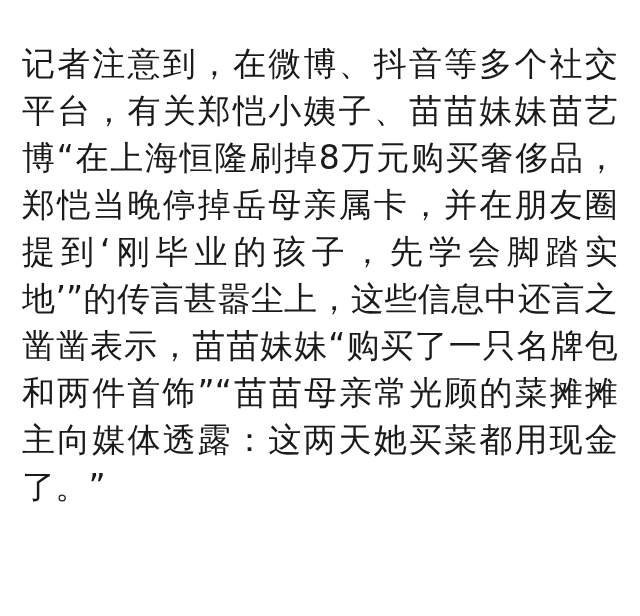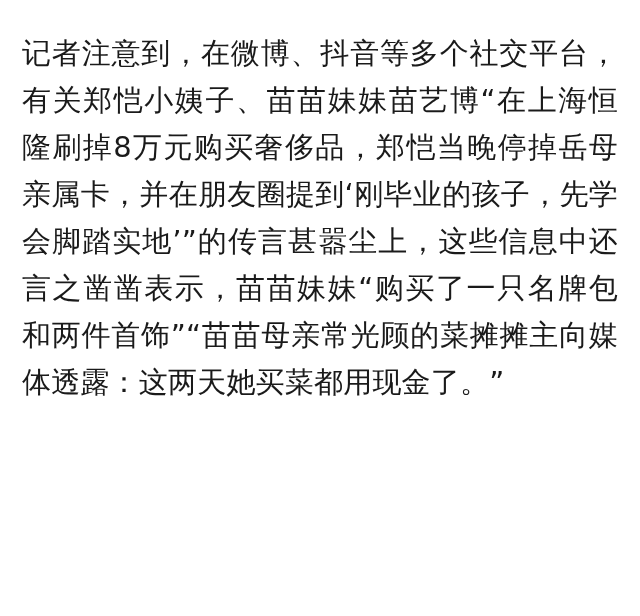--- a/index.html
+++ b/index.html
@@ -16,24 +16,24 @@
   .page {
     position: relative;
     width: 640px;
     height: 616px;
     background: #ffffff;
     box-sizing: border-box;
   }
   .article-body {
     position: absolute;
     left: 22px;
-    top: 30px;
+    top: 40px;
     width: 596px;
     color: #1a1a1a;
-    font-size: 29px;
+    font-size: 33px;
     line-height: 47px;
     letter-spacing: 0.2px;
     text-align: justify;
     text-justify: inter-character;
     font-weight: 400;
   }
   .article-body p {
     margin: 0;
   }
 </style>

